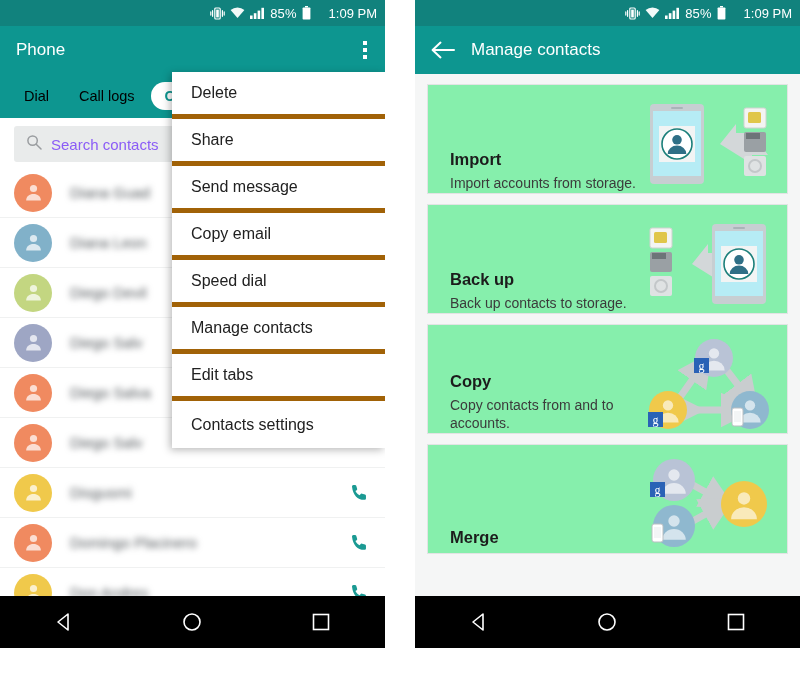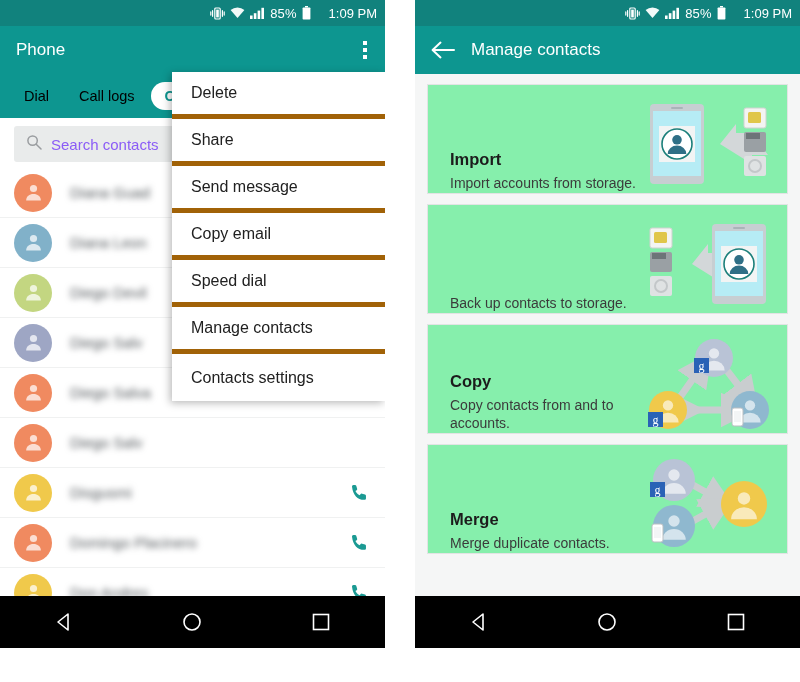--- a/index.html
+++ b/index.html
@@ -304,20 +304,21 @@
         <span>Z</span>
       </div>
 
     <div class="popup" id="popup-menu">
         <div class="popup-item">Delete</div>
         <div class="popup-item">Share</div>
         <div class="popup-item">Send message</div>
         <div class="popup-item">Copy email</div>
         <div class="popup-item">Speed dial</div>
         <div class="popup-item">Manage contacts</div>
+        <div class="popup-item">Edit tabs</div>
         <div class="popup-item">Contacts settings</div>
       </div>
 
     <div class="navbar">
       <span>
         <svg width="22" height="22" viewBox="0 0 22 22">
             <path d="M15 3 5 11l10 8z" fill="none" stroke="#fff" stroke-width="1.6" stroke-linejoin="round"></path>
           </svg>
       </span>
       <span>
@@ -397,20 +398,21 @@
               <rect x="104" y="18" width="13" height="11" rx="1.5" fill="#e0c64a"></rect>
               <rect x="100" y="38" width="22" height="20" rx="2" fill="#9aa0a4"></rect>
               <rect x="102" y="39" width="14" height="6" fill="#6d7478"></rect>
               <rect x="100" y="62" width="22" height="20" rx="2" fill="#dfe2e3"></rect>
               <circle cx="111" cy="72" r="6" fill="none" stroke="#c3c7c9" stroke-width="2"></circle>
             </svg>
           </div>
         </div>
         <div class="card">
           <div class="card-text">
+            <div class="card-title">Back up</div>
             <div class="card-desc">Back up contacts to storage.</div>
           </div>
           <div class="card-art">
             <svg width="128" height="98" viewBox="0 0 128 98">
               <rect x="6" y="14" width="22" height="20" rx="2" fill="#f4f4f2" stroke="#cfd2d0"></rect>
               <rect x="10" y="18" width="13" height="11" rx="1.5" fill="#e0c64a"></rect>
               <rect x="6" y="38" width="22" height="20" rx="2" fill="#9aa0a4"></rect>
               <rect x="8" y="39" width="14" height="6" fill="#6d7478"></rect>
               <rect x="6" y="62" width="22" height="20" rx="2" fill="#dfe2e3"></rect>
               <circle cx="17" cy="72" r="6" fill="none" stroke="#c3c7c9" stroke-width="2"></circle>
@@ -464,21 +466,20 @@
               <circle cx="106" cy="71.44" r="5.130000000000001" fill="rgba(255,255,255,.62)"></circle>
               <path d="M95.36 88.54 a10.64 9.88 0 0 1 21.28 0 z" fill="rgba(255,255,255,.62)"></path>
               <rect x="88" y="74" width="11" height="18" rx="2" fill="#ffffff" stroke="#b9bec1"></rect>
               <rect x="90" y="77" width="7" height="11" fill="#f3f5f6"></rect>
             </svg>
           </div>
         </div>
         <div class="card">
           <div class="card-text">
             <div class="card-title">Merge</div>
-            <div class="card-desc">Merge duplicate contacts.</div>
           </div>
           <div class="card-art">
             <svg width="128" height="98" viewBox="0 0 128 98">
               <defs>
                 <marker id="ah188" markerWidth="5" markerHeight="5" refX="2.5" refY="2.5" orient="auto">
                   <path d="M0 0 L5 2.5 L0 5 z" fill="#c9cdcf"></path>
                 </marker>
               </defs>
               <line x1="40" y1="26" x2="76" y2="46" stroke="#c9cdcf" stroke-width="7" marker-end="url(#ah188)"></line>
               <defs>

